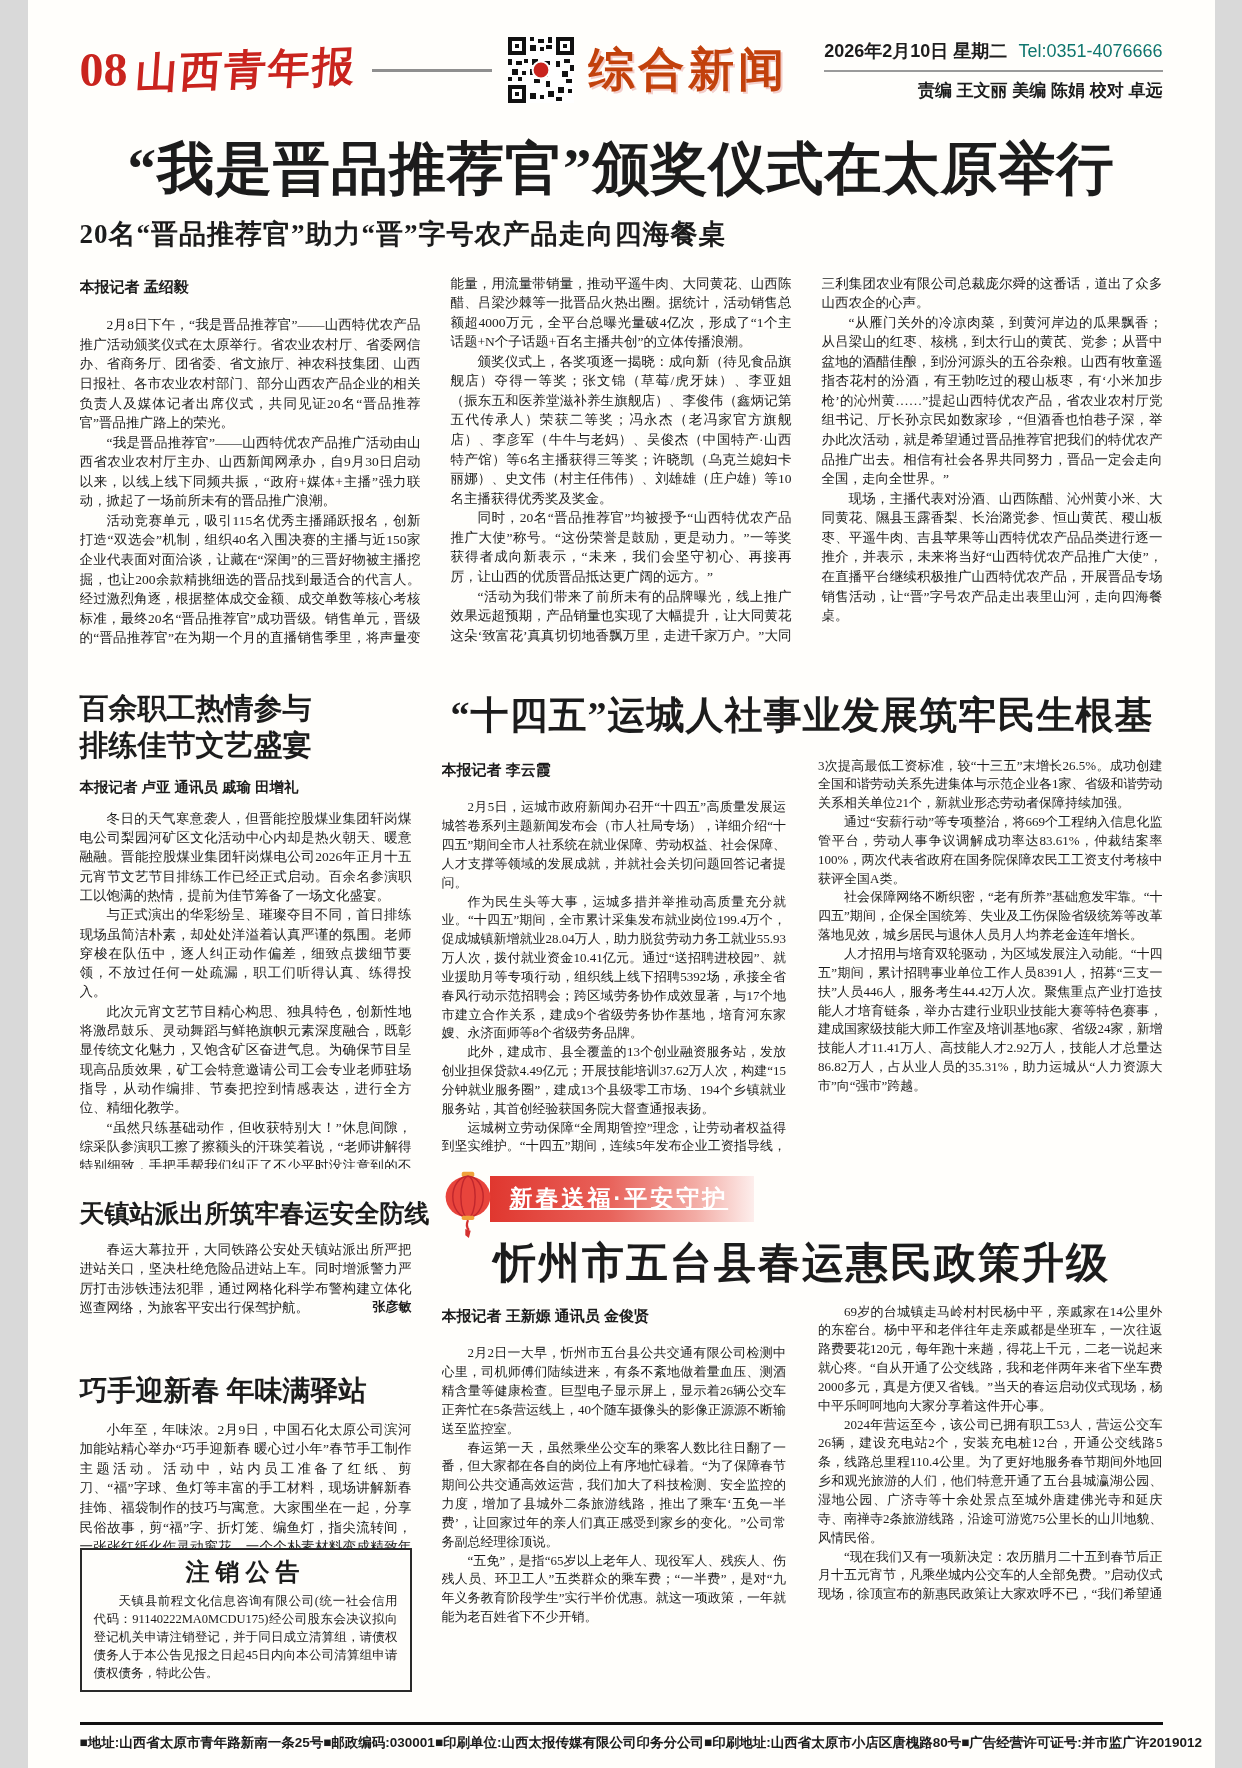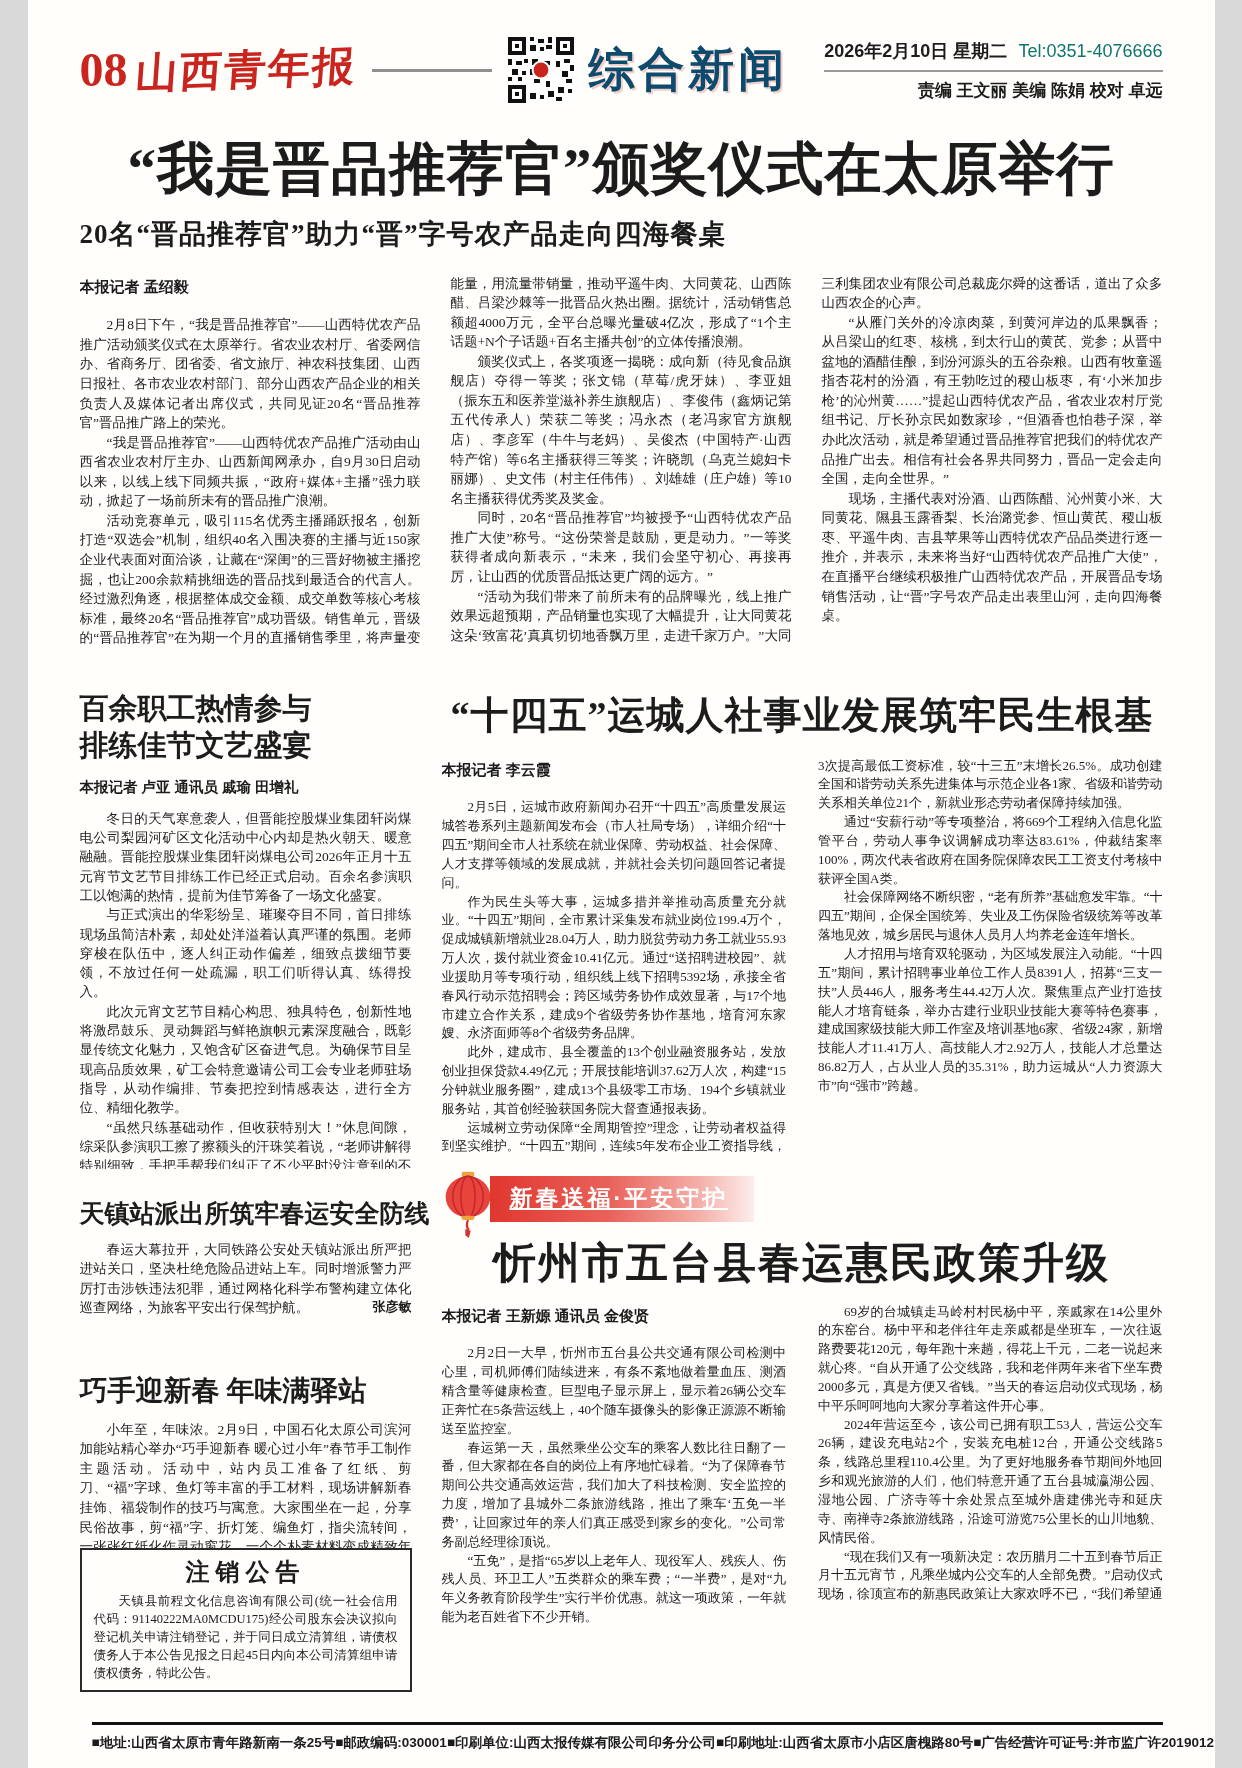--- a/index.html
+++ b/index.html
@@ -7,21 +7,21 @@
     width:1187px;height:1768px;background:#fffefb;margin:0 auto;position:relative;
     box-sizing:border-box;padding:28px 52px 14px 52px;overflow:hidden;
     font-family:"Liberation Serif", serif;color:#1c1c1c;
   }
   
   .masthead-row{display:flex;align-items:center;height:84px;}
   .pageno{color:#c9241e;font-size:48px;font-weight:900;font-family:"Liberation Serif",serif;line-height:1;}
   .paper-name{color:#c9241e;font-size:42px;font-weight:900;margin-left:8px;transform:skewX(-6deg) rotate(-2deg);font-family:cursive, serif;letter-spacing:2px;white-space:nowrap;}
   .head-rule{flex:1;height:3px;background:#8f8f8f;margin:0 16px;}
   .qr{width:66px;height:66px;flex:0 0 auto;}
-  .section-title{color:#0c4a6e;font-size:46px;font-weight:900;letter-spacing:4px;margin-left:14px;white-space:nowrap;text-shadow:2px 2px 0 rgba(201,36,30,.22);}
+  .section-title{color:#c2410c;font-size:46px;font-weight:900;letter-spacing:4px;margin-left:14px;white-space:nowrap;text-shadow:2px 2px 0 rgba(201,36,30,.22);}
   .header-right{margin-left:36px;min-width:330px;font-family:"Liberation Sans",sans-serif;}
   .date-row{font-size:18px;font-weight:bold;border-bottom:2.5px solid #9a9a9a;padding-bottom:7px;white-space:nowrap;}
   .tel{color:#0f766e;font-weight:normal;margin-left:6px;}
   .editors{font-size:17px;font-weight:bold;padding-top:7px;text-align:right;white-space:nowrap;}
   
   .main-headline{font-size:57px;font-weight:900;text-align:center;margin-top:24px;letter-spacing:1px;line-height:1.15;white-space:nowrap;}
   .sub-headline{font-size:27px;font-weight:900;margin-top:14px;letter-spacing:1px;}
   .lead-body{margin-top:22px;column-count:3;column-gap:30px;column-fill:auto;height:392px;overflow:hidden;
     font-size:13.5px;line-height:1.45;text-align:justify;}
   .byline{font-family:"Liberation Sans",sans-serif;font-weight:bold;font-size:15px;margin:2px 0 18px 0;}
@@ -46,21 +46,21 @@
     font-size:13px;line-height:1.45;text-align:justify;}
   .banner-row{display:flex;align-items:center;margin-top:14px;height:56px;}
   .lantern{width:52px;height:68px;margin-right:-4px;position:relative;z-index:2;margin-top:10px;}
   .banner{background:linear-gradient(90deg,#e0372f 0%,#e8625a 45%,#f3aca5 78%,#fdeeec 100%);
     color:#fff;font-family:"Liberation Sans",sans-serif;font-weight:bold;font-size:23px;letter-spacing:3px;
     padding:7px 26px 8px 20px;white-space:nowrap;text-decoration:underline;}
   .xz-headline{font-size:42px;font-weight:900;text-align:center;margin-top:8px;letter-spacing:2px;white-space:nowrap;}
   .xz-body{margin-top:12px;column-count:2;column-gap:32px;column-fill:auto;height:332px;overflow:hidden;
     font-size:13px;line-height:1.45;text-align:justify;}
   
-  .footer{position:absolute;left:64px;right:52px;bottom:16px;border-top:3px solid #111;
+  .footer{position:absolute;left:52px;right:52px;bottom:16px;border-top:3px solid #111;
     padding-top:9px;display:flex;justify-content:space-between;
     font-family:"Liberation Sans",sans-serif;font-size:13.5px;font-weight:bold;white-space:nowrap;}
 </style>
 </head>
 <body>
 
 <div class="page">
 
   <div class="masthead-row">
     <div class="pageno">08</div>

